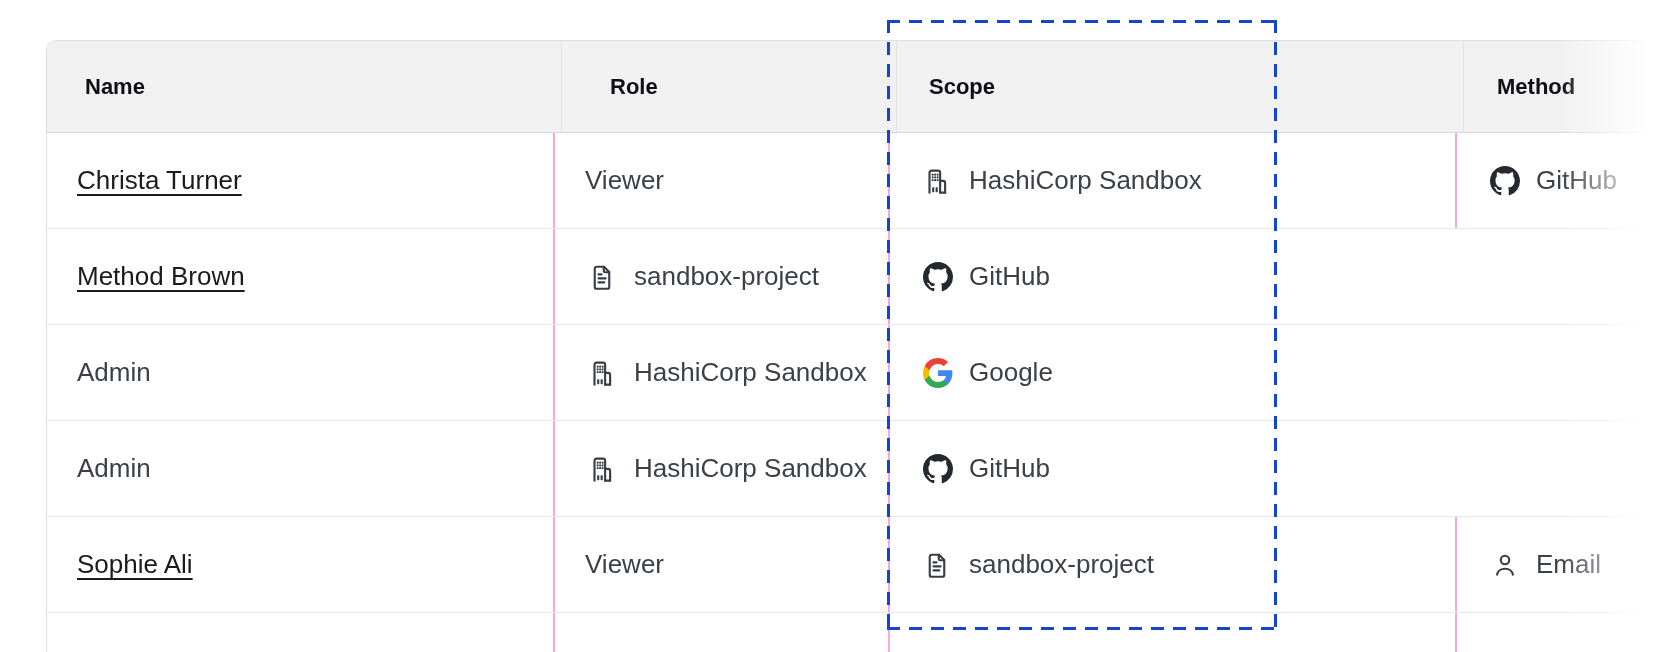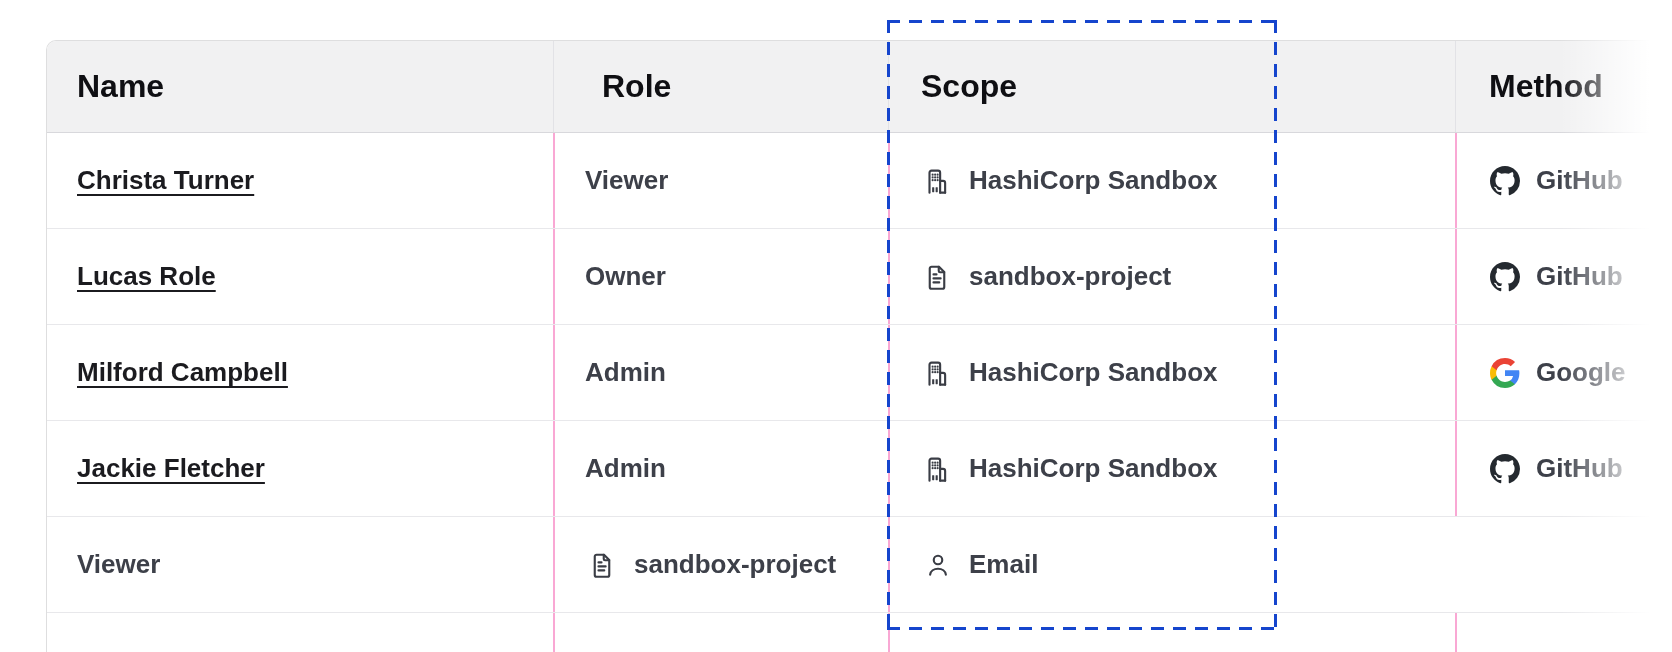--- a/index.html
+++ b/index.html
@@ -28,27 +28,28 @@
     display:grid;
     grid-template-columns:506px 335px 567px 1fr;
     height:92px;
     background:#f1f1f2;
     border-bottom:1px solid #d8d8dc;
     border-radius:9px 9px 0 0;
     align-items:center;
     box-sizing:border-box;
   }
   .th{
-    font-size:32px;
+    font-size:22px;
     font-weight:700;
     color:#0f0f13;
     padding-left:30px;
     height:100%;
     display:flex;align-items:center;
     box-sizing:border-box;
+    margin-left:8px;
   }
   .th + .th{border-left:1px solid #e2e2e6;padding-left:48px;}
   .th.c-scope{padding-left:32px;}
   .th.c-method{padding-left:33px;}
 
   .tr{
     display:grid;
     grid-template-columns:506px 335px 567px 1fr;
     height:96px;
     border-bottom:1px solid #e8e8eb;
@@ -56,21 +57,20 @@
     box-sizing:border-box;
     background:#ffffff;
   }
   .td{
     height:100%;
     display:flex;align-items:center;
     padding-left:30px;
     box-sizing:border-box;
     font-size:26px;
     color:#3d4049;
-    font-weight:bold;
   }
   .td + .td{border-left:2px solid #f9a8d4;}
   .td.c-scope{padding-left:32px;gap:17px;}
   .td.c-method{padding-left:33px;gap:16px;}
 
   .name-link{
     color:#1b1b1f;
     text-decoration:underline;
     text-decoration-thickness:2px;
     text-underline-offset:5px;
@@ -187,76 +187,72 @@
     <div class="td c-method">
       <svg class="cell-icon">
           <use href="#sym-github"></use>
         </svg>
       <span>GitHub</span>
     </div>
   </div>
 
   <div class="tr">
     <div class="td c-name">
-      <a class="name-link">Lucas Role</a>
-    </div>
-    <div class="td c-role">Owner</div>
+      <a class="name-link">Method Brown</a>
+    </div>
     <div class="td c-scope">
       <svg class="cell-icon">
           <use href="#sym-file"></use>
         </svg>
       <span>sandbox-project</span>
     </div>
     <div class="td c-method">
       <svg class="cell-icon">
           <use href="#sym-github"></use>
         </svg>
       <span>GitHub</span>
     </div>
   </div>
 
   <div class="tr">
+    <div class="td c-role">Admin</div>
+    <div class="td c-scope">
+      <svg class="cell-icon">
+          <use href="#sym-org"></use>
+        </svg>
+      <span>HashiCorp Sandbox</span>
+    </div>
+    <div class="td c-method">
+      <svg class="cell-icon">
+          <use href="#sym-google"></use>
+        </svg>
+      <span>Google</span>
+    </div>
+  </div>
+
+  <div class="tr">
+    <div class="td c-role">Admin</div>
+    <div class="td c-scope">
+      <svg class="cell-icon">
+          <use href="#sym-org"></use>
+        </svg>
+      <span>HashiCorp Sandbox</span>
+    </div>
+    <div class="td c-method">
+      <svg class="cell-icon">
+          <use href="#sym-github"></use>
+        </svg>
+      <span>GitHub</span>
+    </div>
+  </div>
+
+  <div class="tr">
     <div class="td c-name">
-      <a class="name-link">Milford Campbell</a>
-    </div>
-    <div class="td c-role">Admin</div>
-    <div class="td c-scope">
-      <svg class="cell-icon">
-          <use href="#sym-org"></use>
-        </svg>
-      <span>HashiCorp Sandbox</span>
-    </div>
-    <div class="td c-method">
-      <svg class="cell-icon">
-          <use href="#sym-google"></use>
-        </svg>
-      <span>Google</span>
-    </div>
-  </div>
-
-  <div class="tr">
-    <div class="td c-name">
-      <a class="name-link">Jackie Fletcher</a>
-    </div>
-    <div class="td c-role">Admin</div>
-    <div class="td c-scope">
-      <svg class="cell-icon">
-          <use href="#sym-org"></use>
-        </svg>
-      <span>HashiCorp Sandbox</span>
-    </div>
-    <div class="td c-method">
-      <svg class="cell-icon">
-          <use href="#sym-github"></use>
-        </svg>
-      <span>GitHub</span>
-    </div>
-  </div>
-
-  <div class="tr">
+      <a class="name-link">Sophie Ali</a>
+    </div>
     <div class="td c-role">Viewer</div>
     <div class="td c-scope">
       <svg class="cell-icon">
           <use href="#sym-file"></use>
         </svg>
       <span>sandbox-project</span>
     </div>
     <div class="td c-method">
       <svg class="cell-icon">
           <use href="#sym-user"></use>

